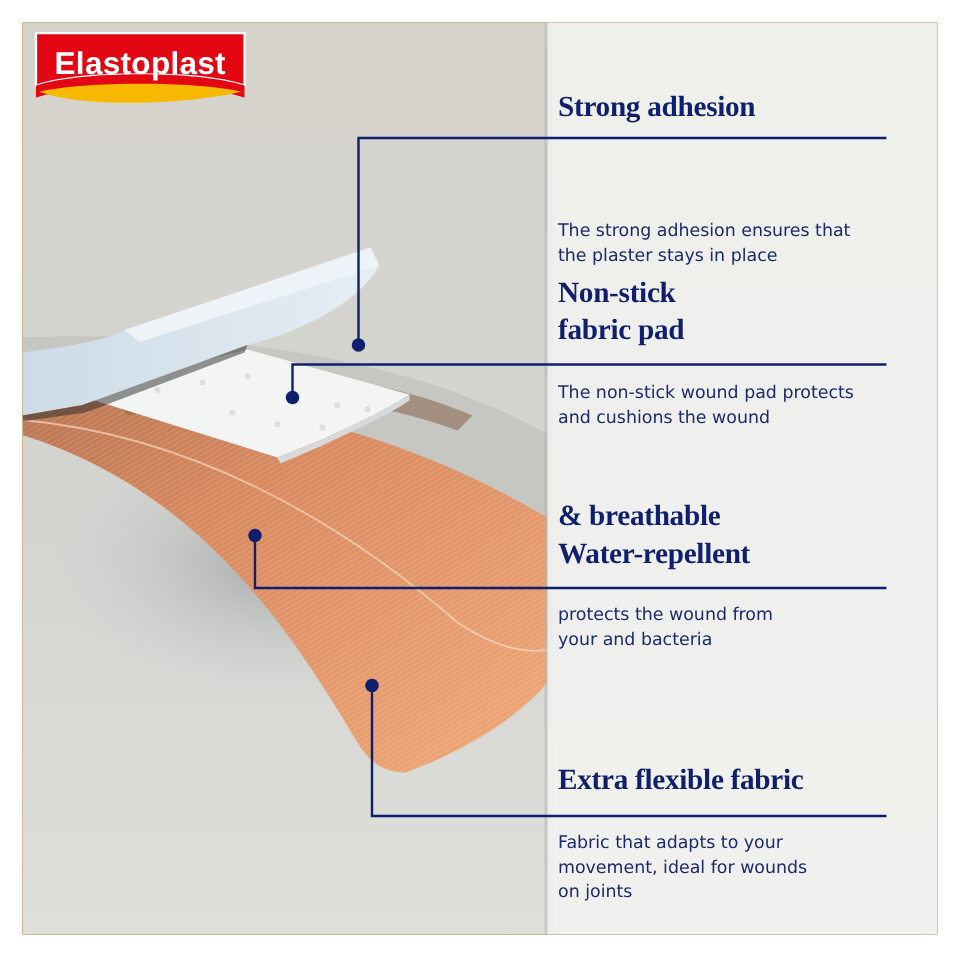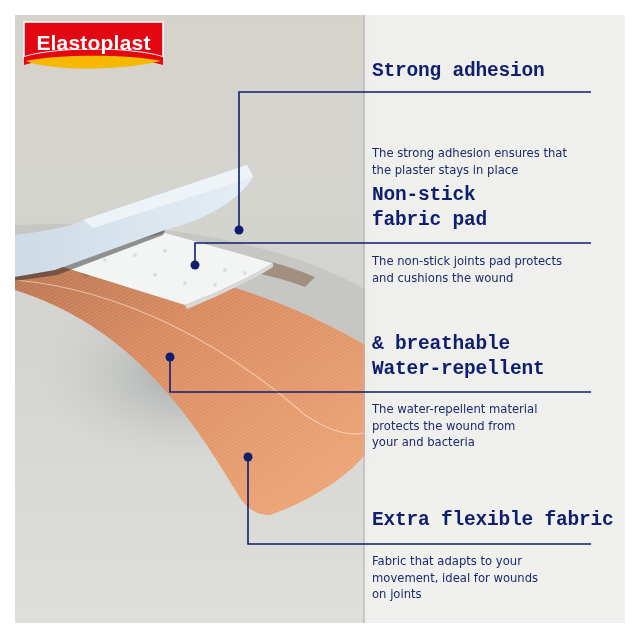--- a/index.html
+++ b/index.html
@@ -6,21 +6,21 @@
   body { width:640px; height:640px; position:relative; overflow:hidden; font-family:"Liberation Sans", sans-serif; }
   .frame { position:absolute; left:15px; top:15px; width:610px; height:608px; background:#a16207; overflow:hidden; }
   .scene { position:absolute; left:0; top:0; width:610px; height:608px; }
   .panel { position:absolute; left:350px; top:0; width:260px; height:608px;
            background:rgba(242,242,240,0.9); }
   .panel-edge { position:absolute; left:348px; top:0; width:6px; height:608px; background:rgba(180,182,184,0.55); }
   .logo { position:absolute; left:7px; top:6px; width:143px; height:55px; }
   .logo-text { position:absolute; left:0; top:10px; width:143px; text-align:center; color:#ffffff;
                font-weight:bold; font-size:21px; letter-spacing:0.2px; font-family:"Liberation Sans", sans-serif; }
   .feature-title { position:absolute; left:372px; color:#0f1f6e; font-weight:bold; font-size:19.5px; line-height:25px;
-                   font-family:Liberation Mono, monospace; letter-spacing:-0.2px; }
+                   font-family:Liberation Serif, serif; letter-spacing:-0.2px; }
   .feature-desc { position:absolute; left:372px; color:#1b2a6b; font-size:11.6px; line-height:16.5px;
                   font-family:"DejaVu Sans", sans-serif; width:220px; }
   .callout-svg { position:absolute; left:0; top:0; width:640px; height:640px; pointer-events:none; }
 </style>
 </head>
 <body>
 
 <div class="frame">
   <svg class="scene" viewBox="0 0 610 608">
     <defs>
@@ -115,30 +115,29 @@
 <div class="feature-desc" style="top:101px;margin-top:44px;">
   <div>The strong adhesion ensures that</div>
   <div>the plaster stays in place</div>
 </div>
 
 <div class="feature-title" style="top:183px;">
   <div>Non-stick</div>
   <div>fabric pad</div>
 </div>
 <div class="feature-desc" style="top:253px;">
-  <div>The non-stick joints pad protects</div>
+  <div>The non-stick wound pad protects</div>
   <div>and cushions the wound</div>
 </div>
 
 <div class="feature-title" style="top:332px;">
   <div>&amp; breathable</div>
   <div>Water-repellent</div>
 </div>
 <div class="feature-desc" style="top:401px;">
-  <div>The water-repellent material</div>
   <div>protects the wound from</div>
   <div>your and bacteria</div>
 </div>
 
 <div class="feature-title" style="top:508px;">
   <div>Extra flexible fabric</div>
 </div>
 <div class="feature-desc" style="top:553px;">
   <div>Fabric that adapts to your</div>
   <div>movement, ideal for wounds</div>

